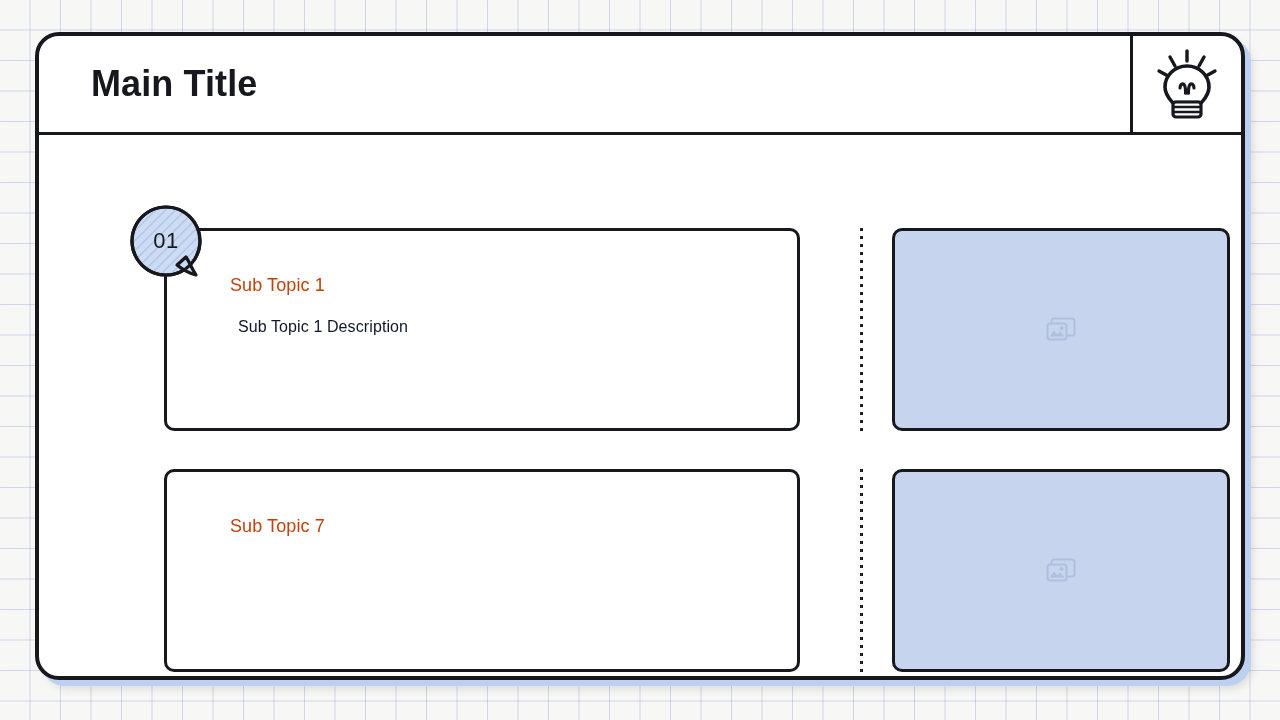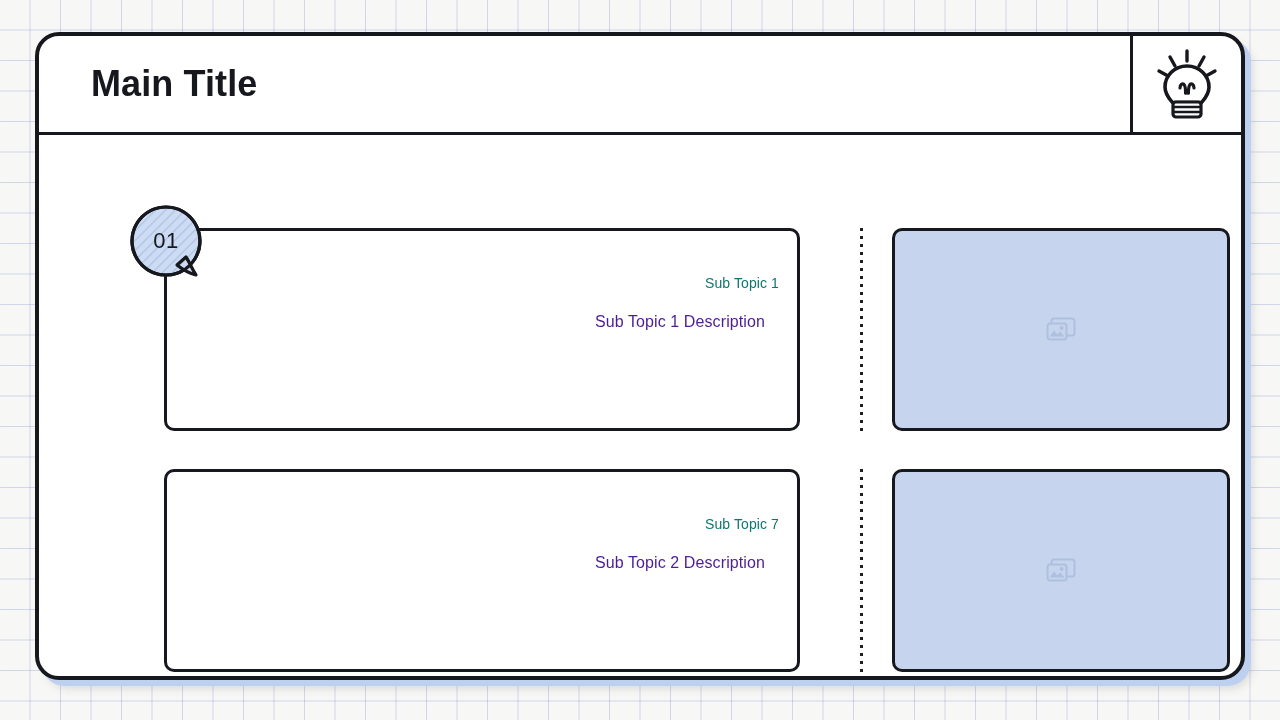--- a/index.html
+++ b/index.html
@@ -109,32 +109,30 @@
     border: 3px solid #16181d;
     border-radius: 10px;
   }
   .card-text {
     position: absolute;
     left: 63px;
     top: 44px;
     right: 18px;
   }
   .sub-title {
-    font-size: 14px;
-    color: #0f766e;
+    font-size: 18px;
+    color: #c2410c;
     margin: 0 0 22px 0;
     letter-spacing: 0.1px;
-    text-align: right;
   }
   .sub-desc {
     font-size: 16px;
-    color: #4c1d95;
-    margin: 14px;
+    color: #0f172a;
+    margin: 8px;
     letter-spacing: 0.1px;
-    text-align: right;
   }
 
   
   .badge {
     position: absolute;
     left: 0;
     top: -23px;
     width: 80px;
     height: 80px;
     z-index: 4;
@@ -248,21 +246,20 @@
           </svg>
         </span>
       </div>
     </div>
 
     <div class="row row-2">
       <div class="content-wrap">
         <div class="content-card">
           <div class="card-text">
             <div class="sub-title">Sub Topic 7</div>
-            <div class="sub-desc">Sub Topic 2 Description</div>
           </div>
         </div>
       </div>
       <div class="divider"></div>
       <div class="image-box">
         <span>
           <svg width="30" height="26" viewBox="0 0 30 26">
             <rect x="5.5" y="1.5" width="23" height="17" rx="2.5" fill="none" stroke="#9db0d4" stroke-width="2"></rect>
             <rect x="1.5" y="6.5" width="19" height="16" rx="2.5" fill="#c6d4ee" stroke="#9db0d4" stroke-width="2"></rect>
             <path d="M3.5 19.5 L8 13.5 L11.5 17.5 L14 14.5 L18.5 19.5 Z" fill="#9db0d4"></path>

